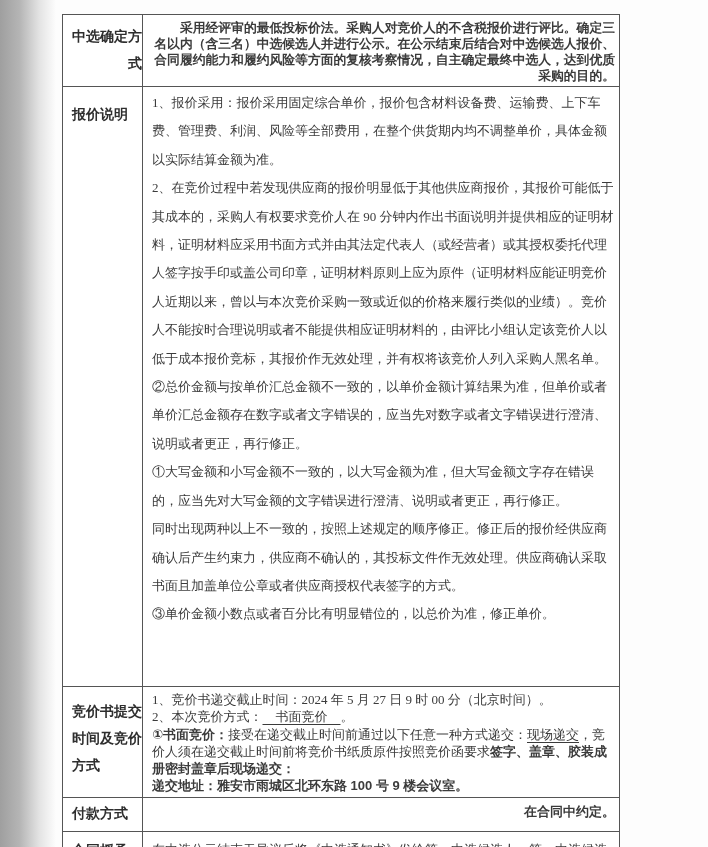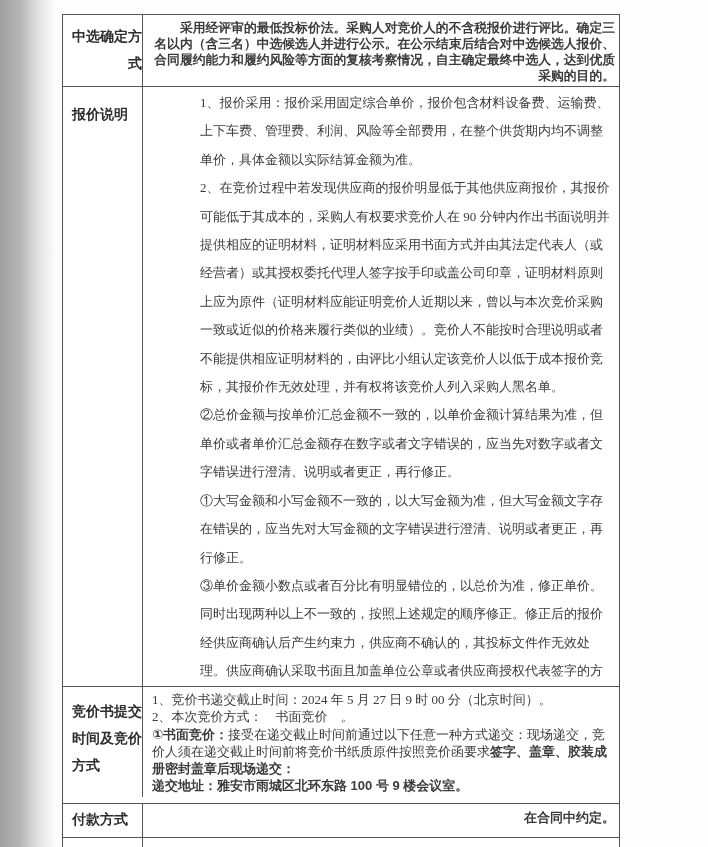--- a/index.html
+++ b/index.html
@@ -37,36 +37,36 @@
     padding:6px 0 4px 9px;
   }
   .content-cell {
     flex:1; min-width:0; box-sizing:border-box;
     color:var(--ink);
     font-size:13px;
     padding:2px 4px 2px 9px;
   }
   p.para { margin:0; }
   .b { font-weight:bold; font-family:"Liberation Sans", "DejaVu Sans", sans-serif;margin-top:40px; }
-  .u { text-underline-offset:3px; }
+  .u { text-decoration:underline; text-underline-offset:3px; }
   .indent { text-indent:2em; }
 
   .r0 { min-height:61px;text-align:right; }
   .r0 .label-cell   { padding-top:8px; }
   .r0 .content-cell { line-height:16px; padding-top:5px; font-size:12.8px;font-weight:bold; }
 
-  .r1 { height:599px;gap:48px; }
+  .r1 { height:599px; }
   .r1 .label-cell   { padding-top:14px; }
   .r1 .content-cell { line-height:28.4px; padding-top:2px; overflow:hidden; }
 
   .r2 { min-height:102px; }
   .r2 .label-cell   { padding-top:11px; }
   .r2 .content-cell { line-height:17.3px; padding-top:4px; }
 
-  .r3 { min-height:30px;margin-top:6px; }
+  .r3 { min-height:30px; }
   .r3 .label-cell   { padding-top:2px; }
   .r3 .content-cell { line-height:20px; padding-top:4px;
                       font-weight:bold;
                       font-family:"Liberation Sans", "DejaVu Sans", sans-serif;text-align:right; }
 
   .r4 { min-height:33px; }
   .r4 .label-cell   { padding-top:5px; }
   .r4 .content-cell { line-height:20px; padding-top:8px; }
 </style>
 </head>
@@ -81,22 +81,22 @@
         <p class="para indent"><span class="">采用经评审的最低投标价法。采购人对竞价人的不含税报价进行评比。确定三名以内（含三名）中选候选人并进行公示。在公示结束后结合对中选候选人报价、合同履约能力和履约风险等方面的复核考察情况，自主确定最终中选人，达到优质采购的目的。</span></p>
       </div>
     </div>
     <div class="row r1">
       <div class="label-cell">报价说明</div>
       <div class="content-cell">
         <p class="para"><span class="">1、报价采用：报价采用固定综合单价，报价包含材料设备费、运输费、上下车费、管理费、利润、风险等全部费用，在整个供货期内均不调整单价，具体金额以实际结算金额为准。</span></p>
         <p class="para"><span class="">2、在竞价过程中若发现供应商的报价明显低于其他供应商报价，其报价可能低于其成本的，采购人有权要求竞价人在 90 分钟内作出书面说明并提供相应的证明材料，证明材料应采用书面方式并由其法定代表人（或经营者）或其授权委托代理人签字按手印或盖公司印章，证明材料原则上应为原件（证明材料应能证明竞价人近期以来，曾以与本次竞价采购一致或近似的价格来履行类似的业绩）。竞价人不能按时合理说明或者不能提供相应证明材料的，由评比小组认定该竞价人以低于成本报价竞标，其报价作无效处理，并有权将该竞价人列入采购人黑名单。</span></p>
         <p class="para"><span class="">②总价金额与按单价汇总金额不一致的，以单价金额计算结果为准，但单价或者单价汇总金额存在数字或者文字错误的，应当先对数字或者文字错误进行澄清、说明或者更正，再行修正。</span></p>
         <p class="para"><span class="">①大写金额和小写金额不一致的，以大写金额为准，但大写金额文字存在错误的，应当先对大写金额的文字错误进行澄清、说明或者更正，再行修正。</span></p>
+        <p class="para"><span class="">同时出现两种以上不一致的，按照上述规定的顺序修正。修正后的报价经供应商确认后产生约束力，供应商不确认的，其投标文件作无效处理。供应商确认采取书面且加盖单位公章或者供应商授权代表签字的方式。</span></p>
         <p class="para"><span class="">③单价金额小数点或者百分比有明显错位的，以总价为准，修正单价。</span></p>
-        <p class="para"><span class="">同时出现两种以上不一致的，按照上述规定的顺序修正。修正后的报价经供应商确认后产生约束力，供应商不确认的，其投标文件作无效处理。供应商确认采取书面且加盖单位公章或者供应商授权代表签字的方式。</span></p>
       </div>
     </div>
     <div class="row r2">
       <div class="label-cell">竞价书提交时间及竞价方式</div>
       <div class="content-cell">
         <p class="para"><span class="">1、竞价书递交截止时间：2024 年 5 月 27 日 9 时 00 分（北京时间）。</span></p>
         <p class="para"><span class="">2、本次竞价方式：</span><span class="u">　书面竞价　</span><span class="">。</span></p>
         <p class="para"><span class="b ">①书面竞价：</span><span class="">接受在递交截止时间前通过以下任意一种方式递交：</span><span class="u">现场递交</span><span class="">，竞价人须在递交截止时间前将竞价书纸质原件按照竞价函要求</span><span class="b ">签字、盖章、胶装成册密封盖章后现场递交：</span></p>
         <p class="para"><span class="b ">递交地址：雅安市雨城区北环东路 100 号 9 楼会议室。</span></p>
       </div>

